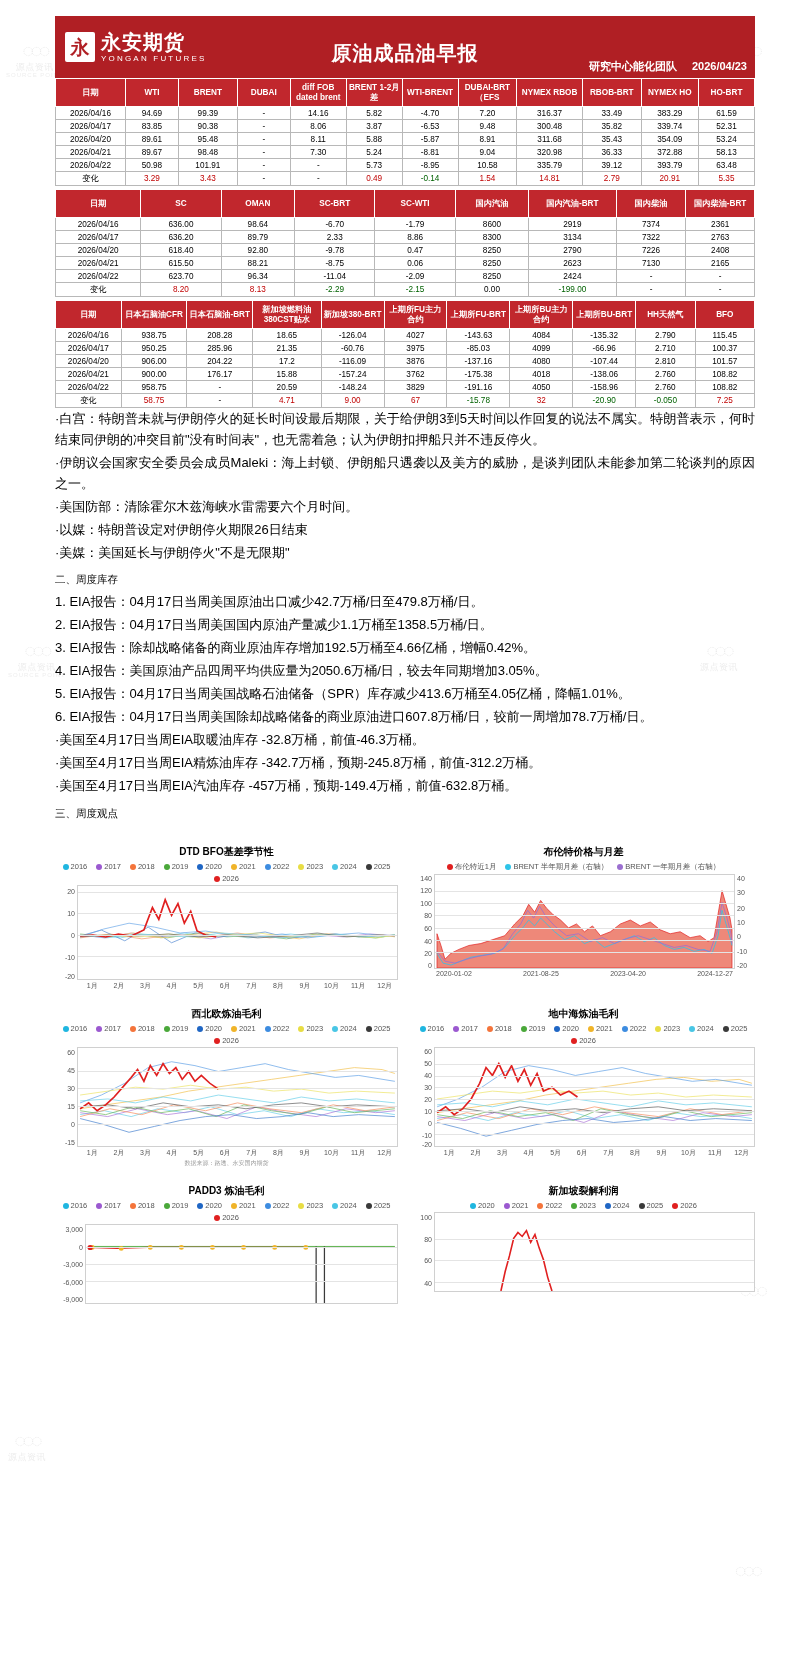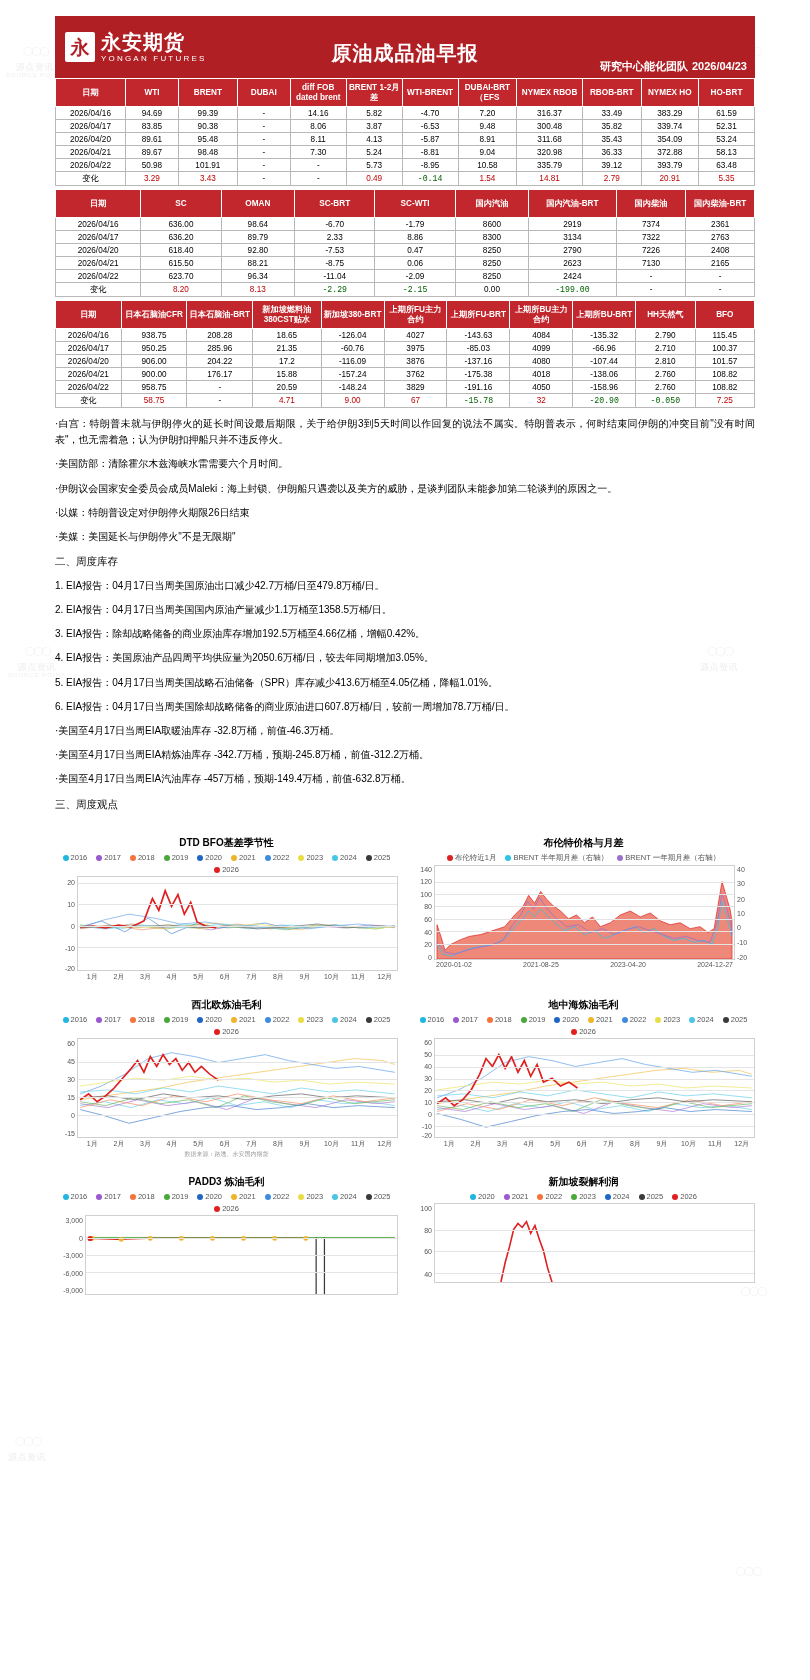--- a/index.html
+++ b/index.html
@@ -55,48 +55,48 @@
   .logo-en { font-size:8px; letter-spacing:2.2px; margin-top:1px;}
   .hdr-title {
     position:absolute; left:0; right:0; top:24px;
     text-align:center; color:#fff; font-size:20px; font-weight:bold;
     letter-spacing:1px;
   }
   .hdr-sub {
     position:absolute; right:8px; bottom:4px;
     color:#fff; font-size:11px; font-weight:bold;
   }
-  .hdr-sub .date { margin-left:1px; }
+  .hdr-sub .date { margin-left:12px; }
 
   
   table.dt {
     width:100%; border-collapse:collapse; table-layout:fixed;
     font-size:8.2px; color:#000;
   }
   table.dt th {
     background:#c1272d; color:#fff; font-weight:bold;
     border:1px solid #ffffff; padding:2px 1px; line-height:1.15;
     text-align:center; vertical-align:middle; height:28px;
   }
   table.dt td {
     border:1px solid #b8b8b8; padding:1px 2px; text-align:center;
     height:13px; background:#fff;
   }
   table.dt td.lbl { font-weight:normal; }
   td.up { background:#ffc7ce; color:#c00000; }
-  td.down { background:#c6efce; color:#006100;font-family:Liberation Mono, monospace; }
+  td.down { background:#c6efce; color:#006100; }
   td.flat { background:#ffffff; color:#000; }
   .tblgap { height:3px; }
 
   
   .sec-h {
     font-size:10.5px; color:#000; margin:9px 0 3px 0; line-height:1.5;
   }
   p.bd {
-    font-size:10px; color:#000; margin:8px 0 2px 0;
+    font-size:13px; color:#000; margin:0 0 2px 0;
     line-height:1.62; text-align:justify;
   }
 
   
   .charts { margin-top:14px; }
   .crow { display:flex; gap:14px; margin-bottom:6px; }
   .cell { flex:1; min-width:0; }
   .ctitle { text-align:center; font-size:10px; font-weight:bold; margin:10px 0 3px; }
   .legend { display:flex; flex-wrap:wrap; justify-content:center; gap:3px 9px; font-size:7.5px; color:#555; margin-bottom:2px;}
   .lg { display:flex; align-items:center; gap:2px; white-space:nowrap;}
@@ -255,21 +255,21 @@
             <td>35.82</td>
             <td>339.74</td>
             <td>52.31</td>
           </tr>
           <tr>
             <td class="lbl">2026/04/20</td>
             <td>89.61</td>
             <td>95.48</td>
             <td>-</td>
             <td>8.11</td>
-            <td>4.13</td>
+            <td>5.88</td>
             <td>-5.87</td>
             <td>8.91</td>
             <td>311.68</td>
             <td>35.43</td>
             <td>354.09</td>
             <td>53.24</td>
           </tr>
           <tr>
             <td class="lbl">2026/04/21</td>
             <td>89.67</td>
@@ -362,21 +362,21 @@
             <td>8.86</td>
             <td>8300</td>
             <td>3134</td>
             <td>7322</td>
             <td>2763</td>
           </tr>
           <tr>
             <td class="lbl">2026/04/20</td>
             <td>618.40</td>
             <td>92.80</td>
-            <td>-7.53</td>
+            <td>-9.78</td>
             <td>0.47</td>
             <td>8250</td>
             <td>2790</td>
             <td>7226</td>
             <td>2408</td>
           </tr>
           <tr>
             <td class="lbl">2026/04/21</td>
             <td>615.50</td>
             <td>88.21</td>
@@ -520,22 +520,22 @@
             <td class="up">32</td>
             <td class="down">-20.90</td>
             <td class="down">-0.050</td>
             <td class="up">7.25</td>
           </tr>
         </tbody>
     </table>
 
     <div id="s1">
         <p class="bd">·白宫：特朗普未就与伊朗停火的延长时间设最后期限，关于给伊朗3到5天时间以作回复的说法不属实。特朗普表示，何时结束同伊朗的冲突目前"没有时间表"，也无需着急；认为伊朗扣押船只并不违反停火。</p>
+        <p class="bd">·伊朗议会国家安全委员会成员Maleki：海上封锁、伊朗船只遇袭以及美方的威胁，是谈判团队未能参加第二轮谈判的原因之一。</p>
         <p class="bd">·美国防部：清除霍尔木兹海峡水雷需要六个月时间。</p>
-        <p class="bd">·伊朗议会国家安全委员会成员Maleki：海上封锁、伊朗船只遇袭以及美方的威胁，是谈判团队未能参加第二轮谈判的原因之一。</p>
         <p class="bd">·以媒：特朗普设定对伊朗停火期限26日结束</p>
         <p class="bd">·美媒：美国延长与伊朗停火"不是无限期"</p>
       </div>
 
     <div class="sec-h">二、周度库存</div>
     <div id="s2">
         <p class="bd">1. EIA报告：04月17日当周美国原油出口减少42.7万桶/日至479.8万桶/日。</p>
         <p class="bd">2. EIA报告：04月17日当周美国国内原油产量减少1.1万桶至1358.5万桶/日。</p>
         <p class="bd">3. EIA报告：除却战略储备的商业原油库存增加192.5万桶至4.66亿桶，增幅0.42%。</p>
         <p class="bd">4. EIA报告：美国原油产品四周平均供应量为2050.6万桶/日，较去年同期增加3.05%。</p>

